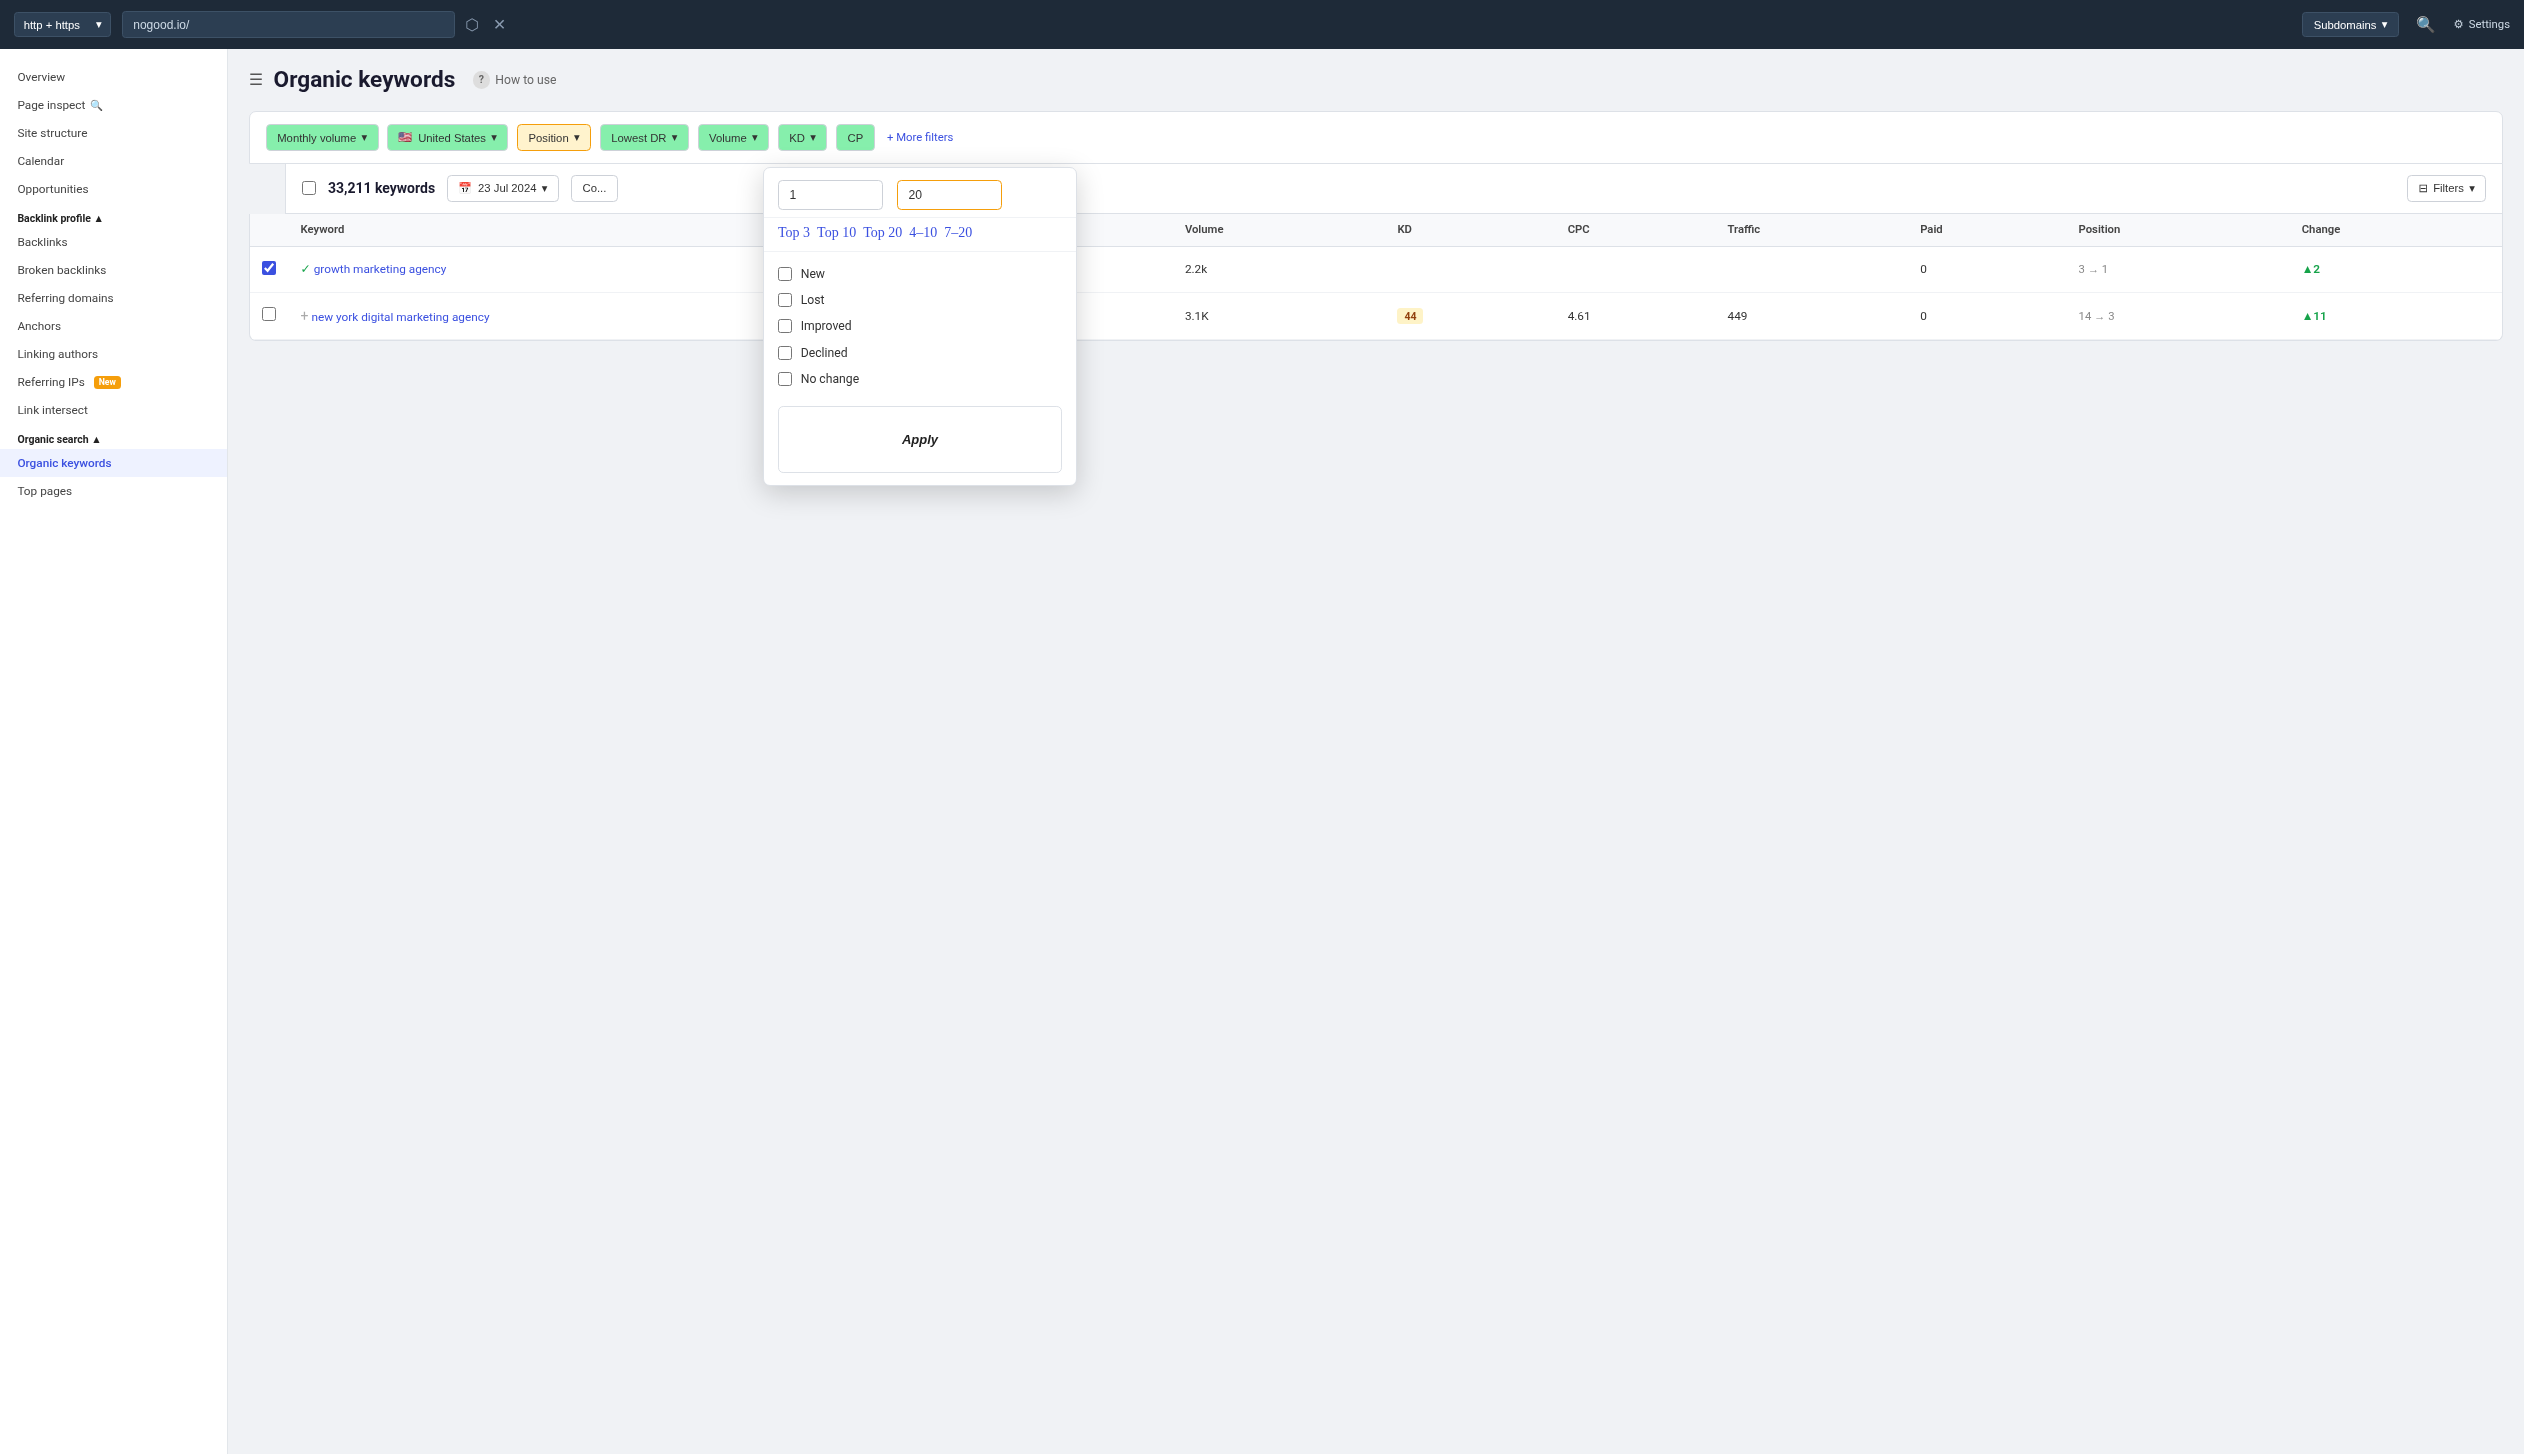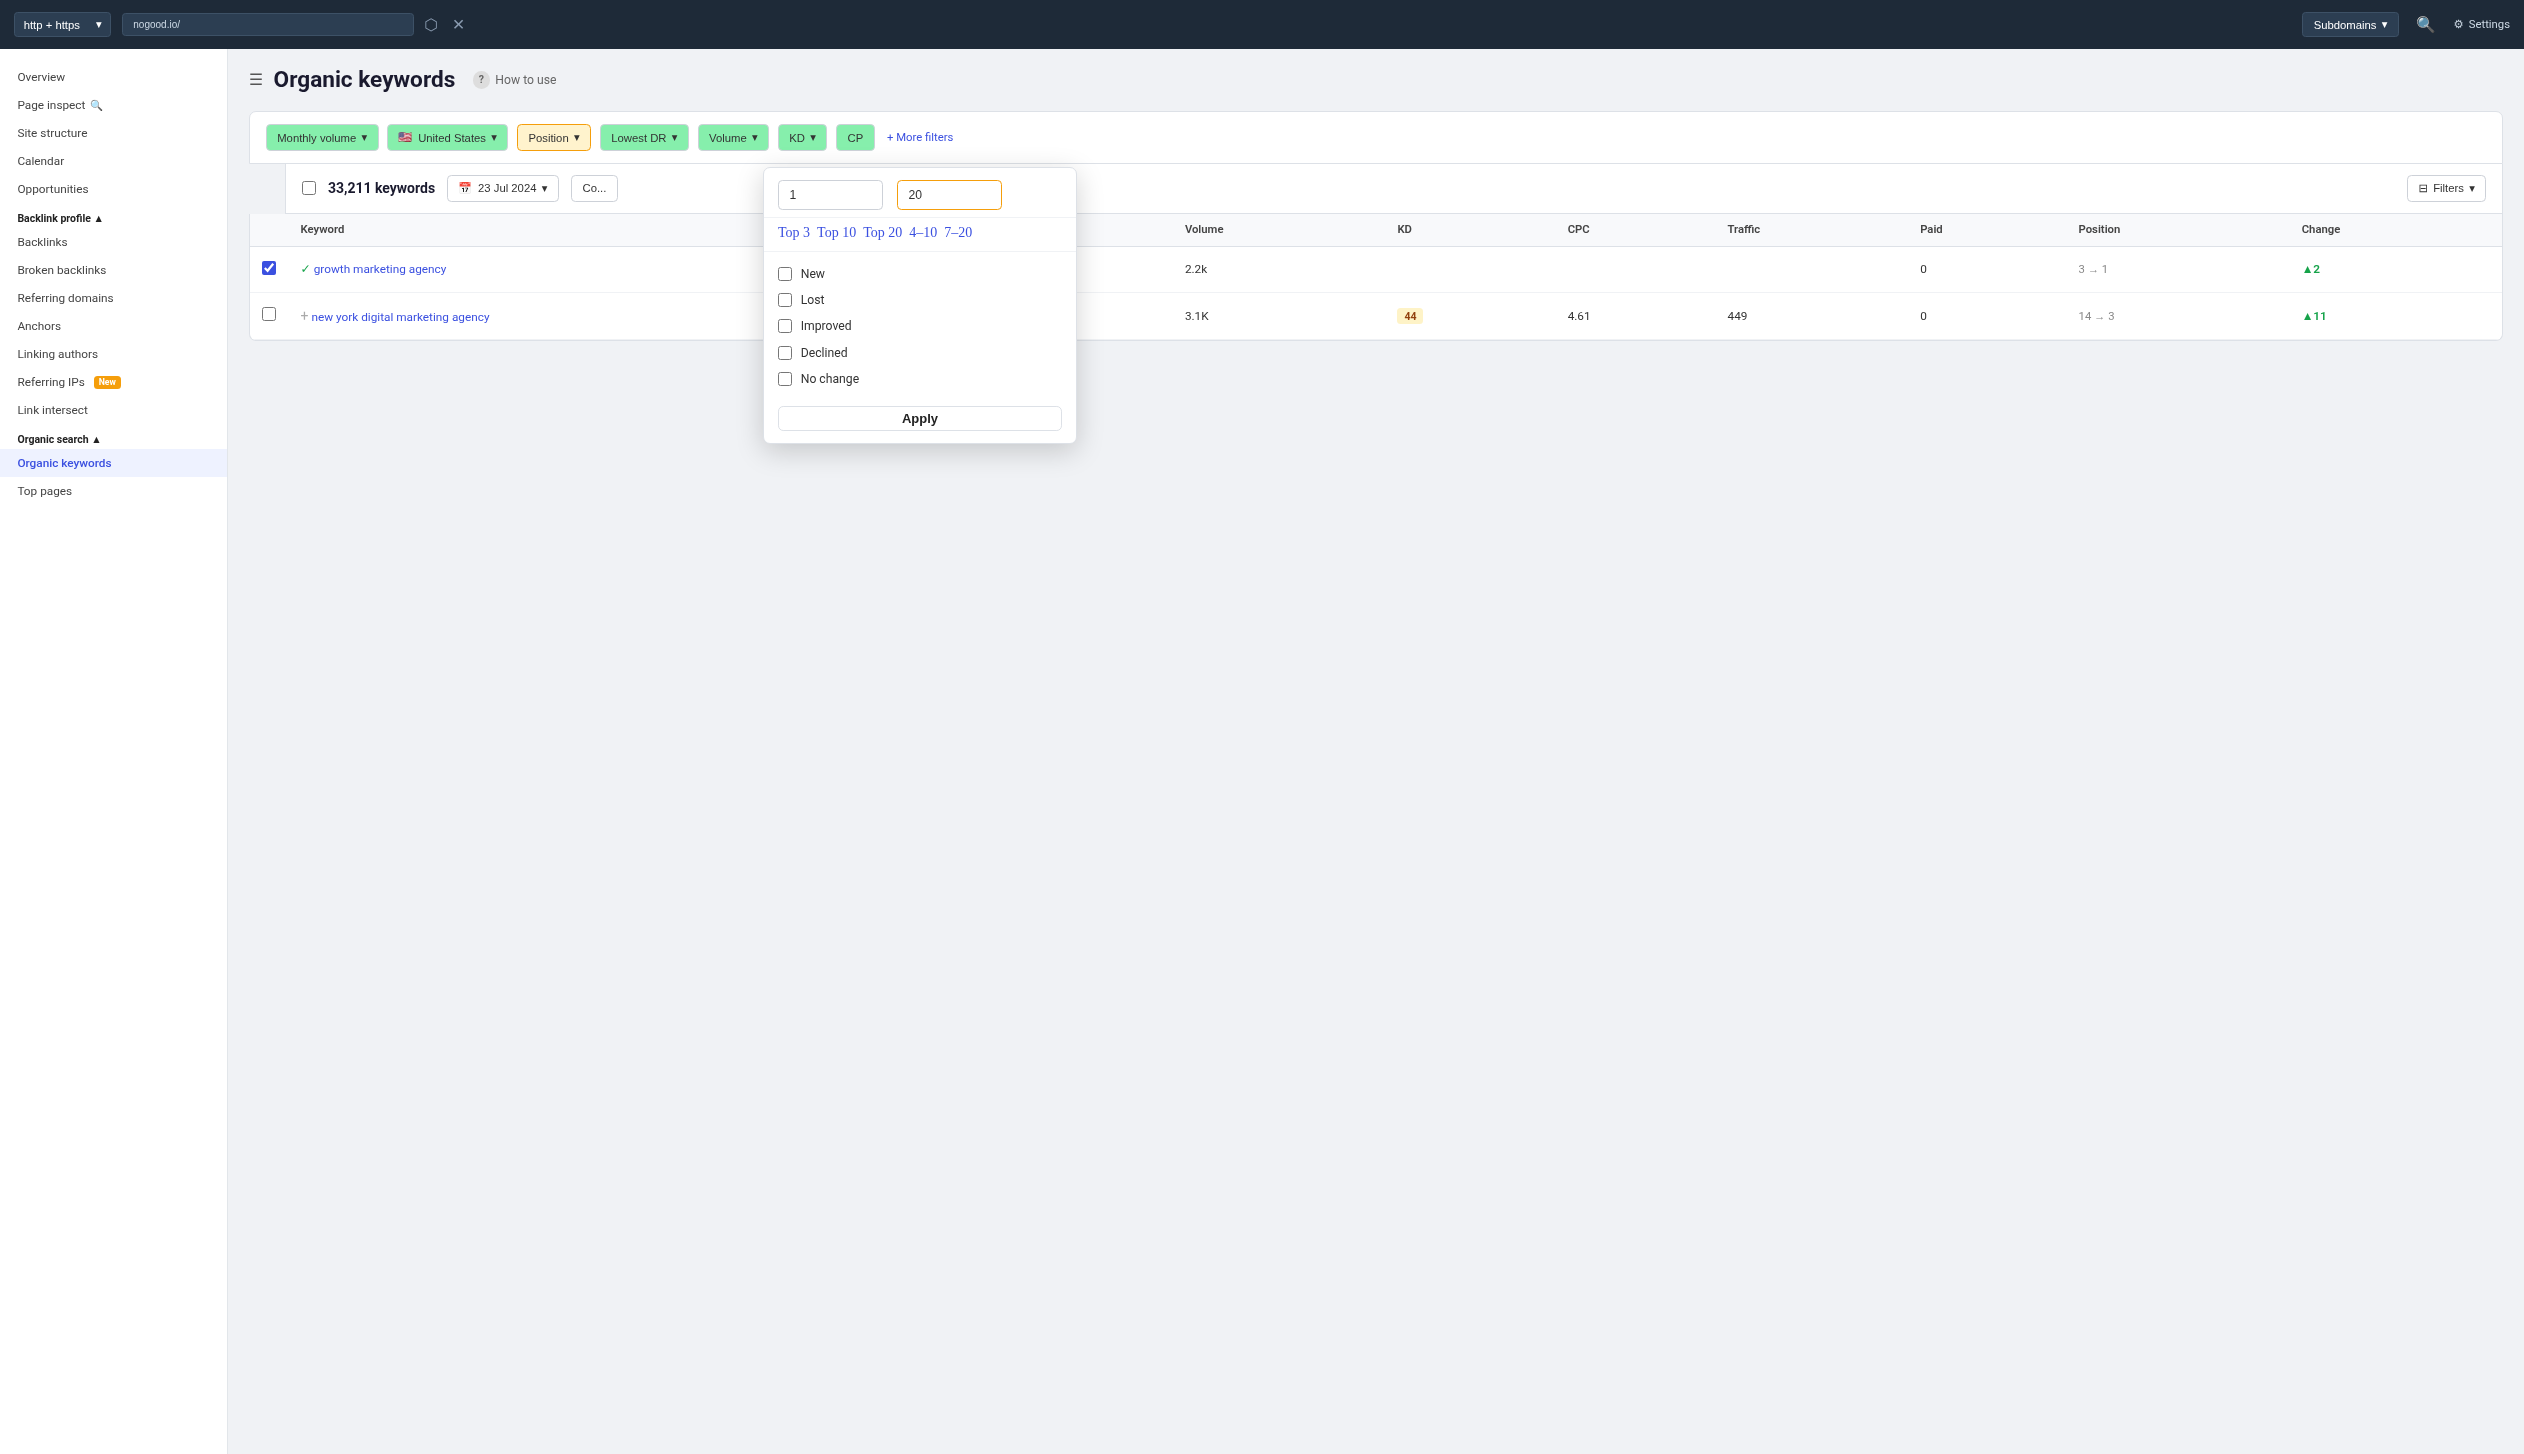--- a/index.html
+++ b/index.html
@@ -32,22 +32,22 @@
       align-items: center;
       gap: 16px;
       cursor: pointer;
     }
     .topbar-url-input {
       background: #2c3e52;
       border: 0.9px solid #3d5166;
       border-radius: 3.5px;
       color: #cdd9e5;
       padding: 5.2px 10.5px;
-      font-size: 10px;
-      width: 292px;
+      font-size: 12px;
+      width: 333px;
     }
     .topbar-icons {
       display: flex;
       align-items: center;
       gap: 14px;
       margin-left: auto;
     }
     .topbar-icon-btn {
       background: none;
       border: none;
@@ -259,25 +259,26 @@
       height: 14px;
       accent-color: #3b50e0;
       cursor: pointer;
     }
     .apply-btn {
       width: calc(100% - 28px);
       margin: 8.7px 14px 12.2px;
       background: #fff;
       border: 0.9px solid #dde1e7;
       border-radius: 5.2px;
-      padding: 4px;
+      padding: 25px;
       font-size: 13px;
       font-weight: 700;
       color: #222;
       cursor: pointer;
+      font-style: italic;
     }
 
     
     .results-bar {
       background: #fff;
       border: 0.9px solid #dde1e7;
       border-top: none;
       padding: 10.5px 15.7px;
       display: flex;
       align-items: center;

